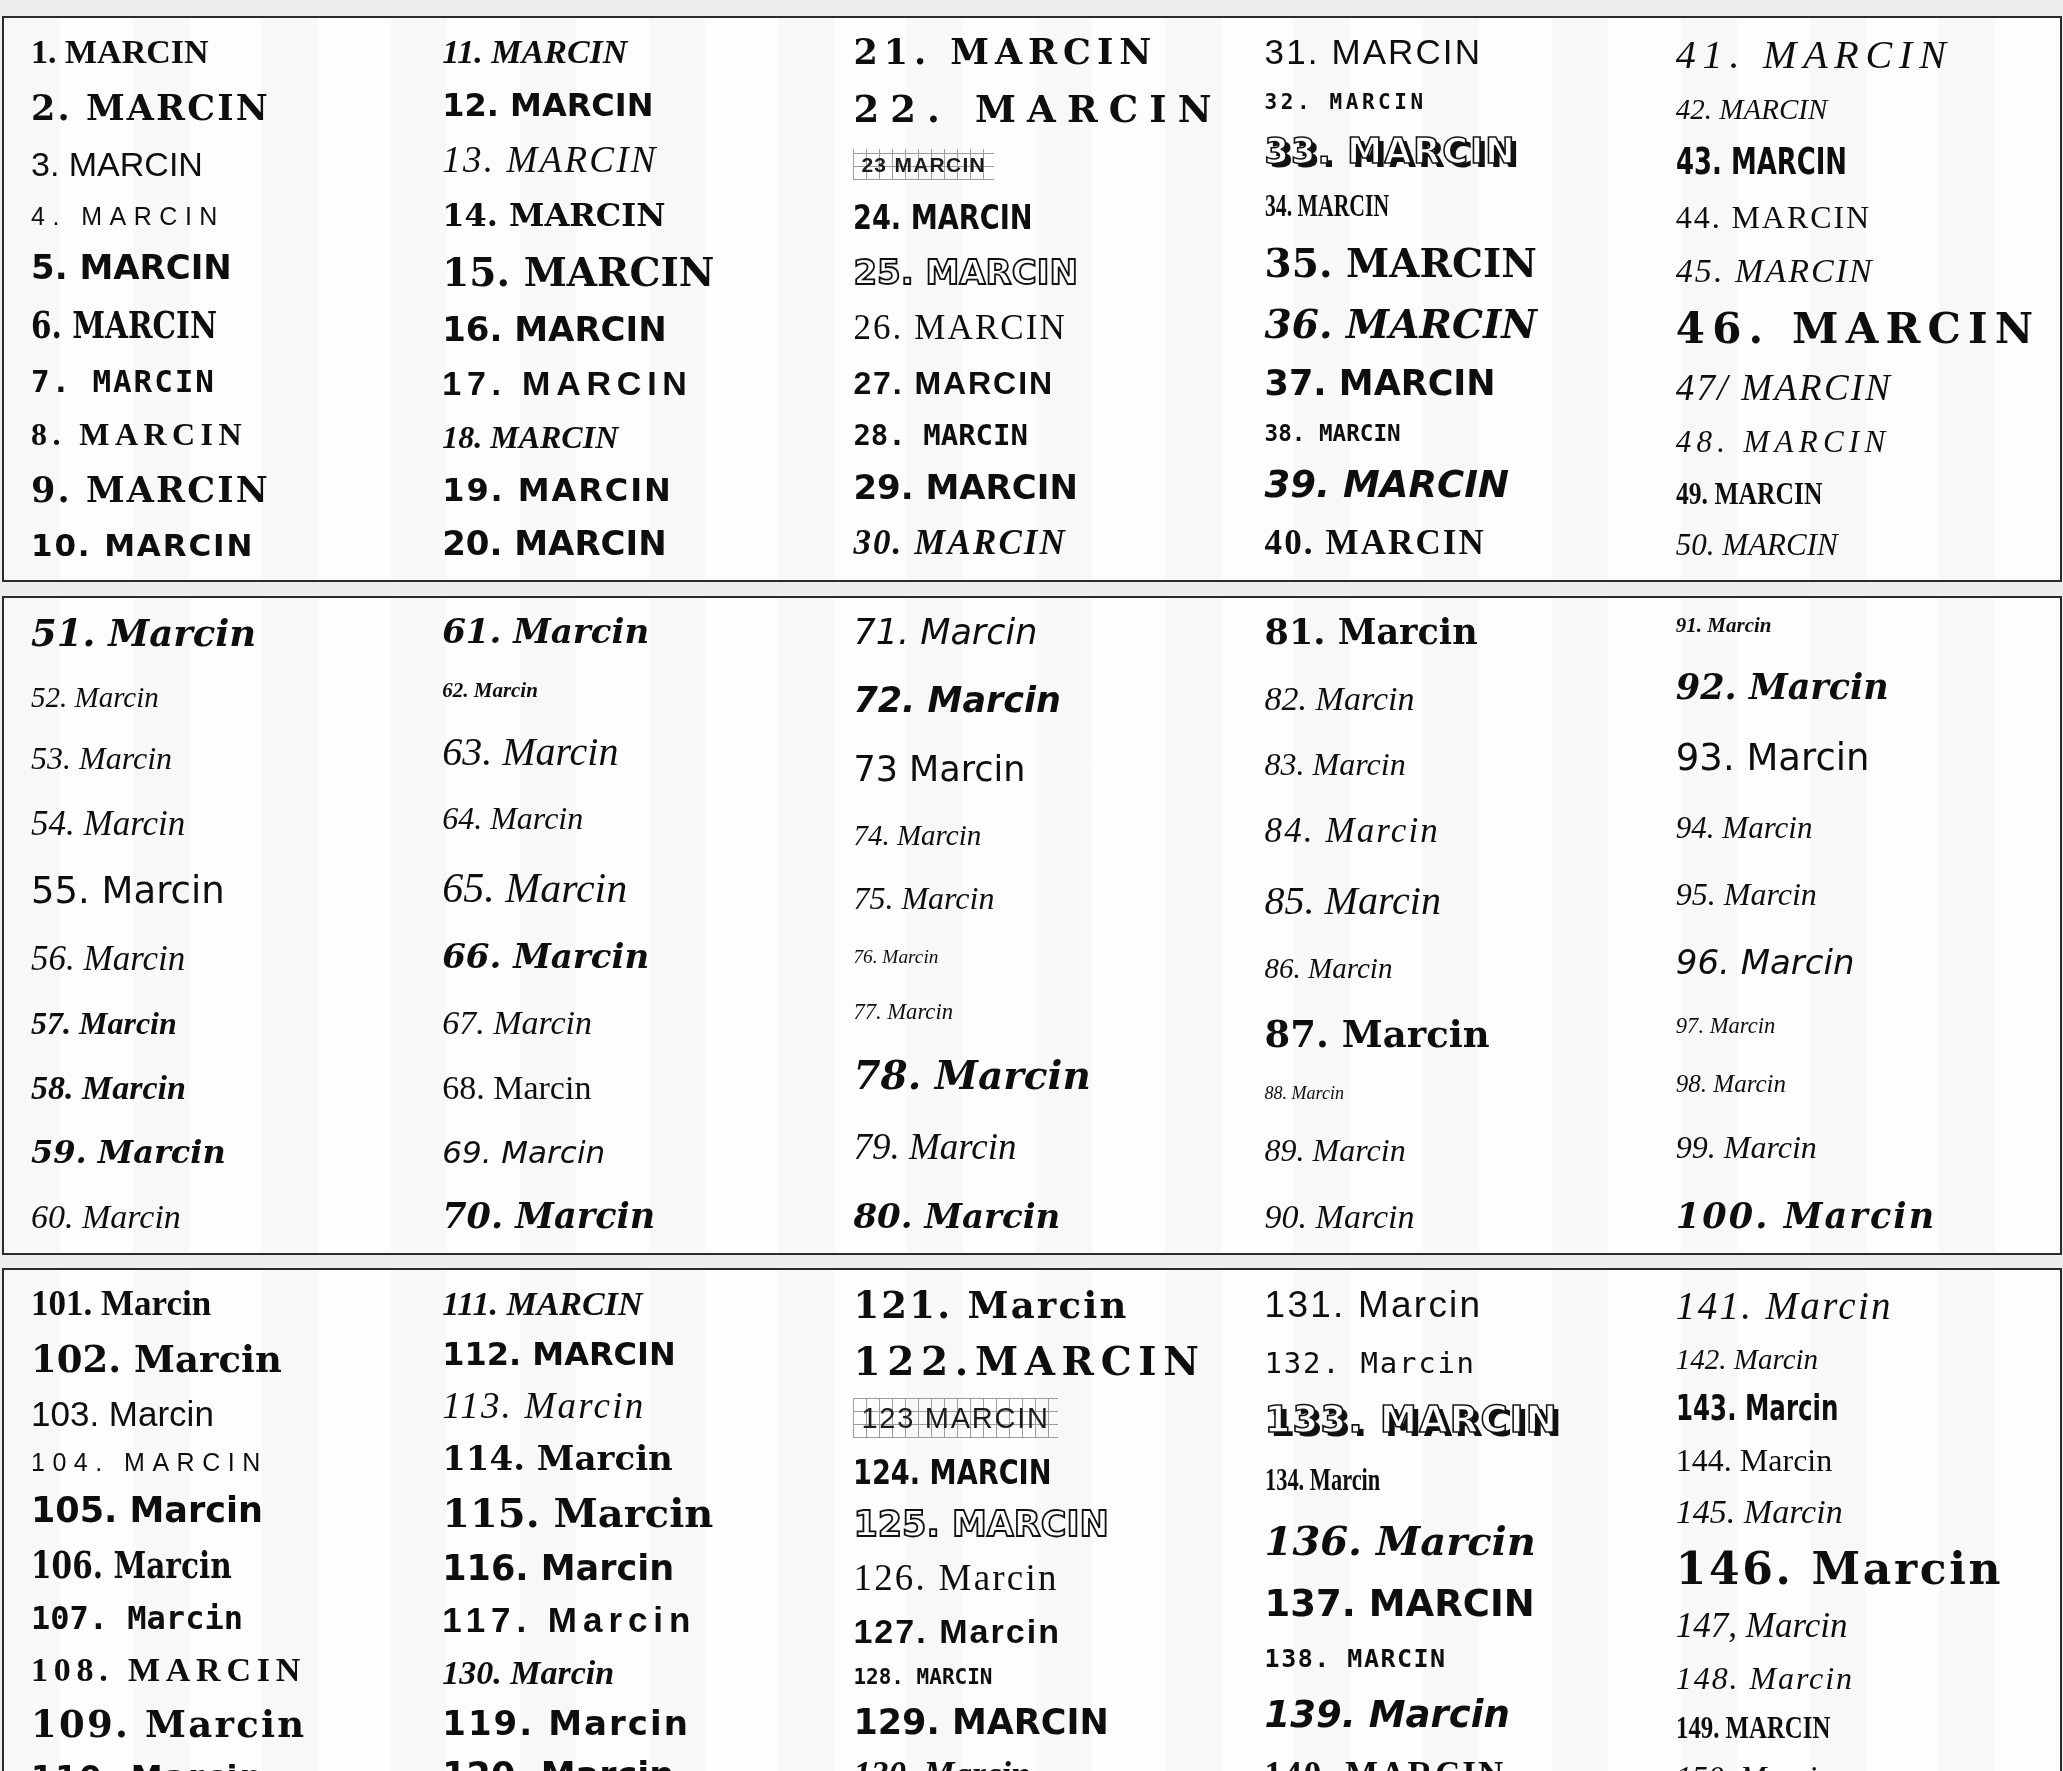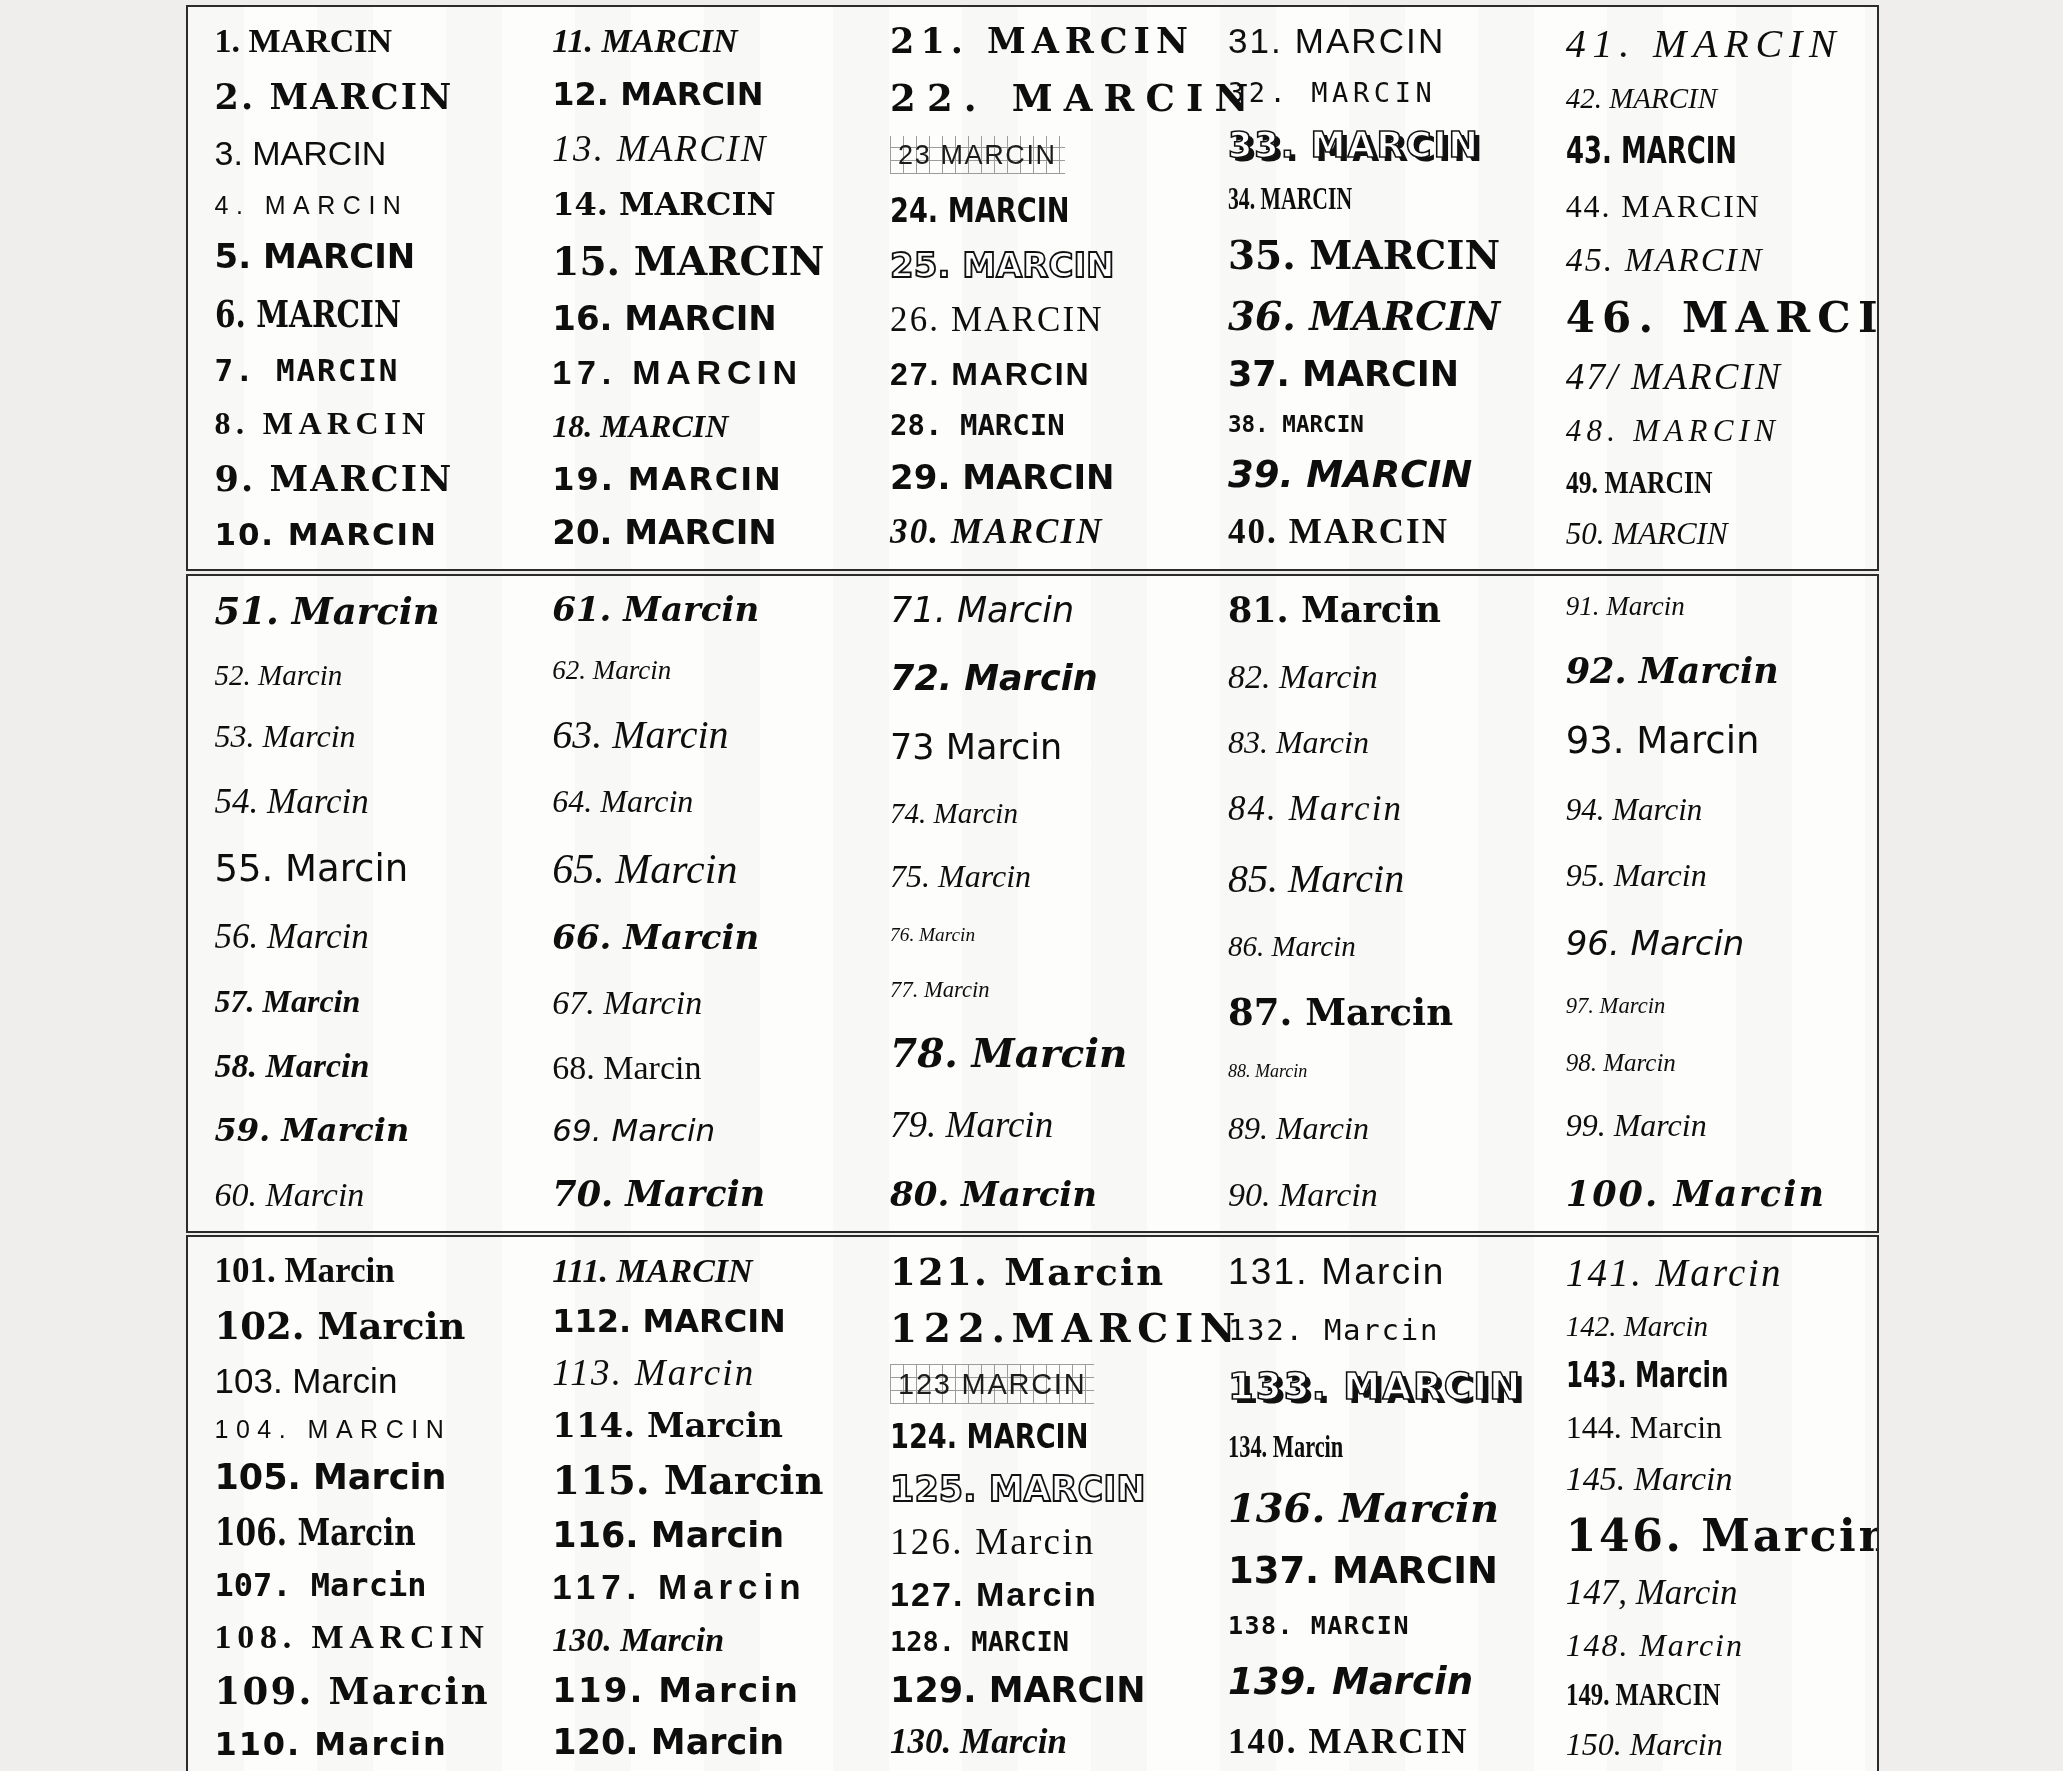--- a/index.html
+++ b/index.html
@@ -8,22 +8,22 @@
     background:#efeeec;
     font-family:"Liberation Sans",sans-serif;
     color:#0e0e0e;
   }
   .sheet{
     width:2064px;
     box-sizing:border-box;
   }
   .panel{
     box-sizing:border-box;
-    width:1693px;
-    margin:5px auto;
+    width:2060px;
+    margin:16px auto;
     border:2.4px solid #2b2b2b;
     background:
       repeating-linear-gradient(90deg, rgba(0,0,0,0.02) 0 56px, rgba(0,0,0,0) 56px 129px),
       #fdfdfc;
     display:flex;
     overflow:hidden;
   }
   .panel + .panel{margin-top:-2.4px;}
   .panel-1{height:566px;}
   .panel-2{height:659px;}
@@ -71,21 +71,21 @@
   }
   .fx-grid{
     color:#1c1c1c;
     background-image:
       repeating-linear-gradient(0deg,#9c9c9c 0 0.8px,transparent 0.8px 13px),
       repeating-linear-gradient(90deg,#9c9c9c 0 0.8px,transparent 0.8px 13px);
     padding:4.8px 8px;
   }
   
   .s22{font-size:18px;text-align:right;} .s24{font-size:19.3px;} .s28{font-size:22.6px;}
-  .s30{font-size:25px;} .s34{font-size:27px;} .s36{font-size:29px;}
+  .s30{font-size:25px;} .s34{font-size:21px;font-weight:bold;} .s36{font-size:29px;}
   .s38{font-size:31px;} .s40{font-size:32px;} .s42{font-size:34px;}
   .s44{font-size:35px;} .s46{font-size:37px;} .s48{font-size:39px;}
   .s50{font-size:40px;} .s52{font-size:42px;} .s54{font-size:44px;}
 </style>
 </head>
 <body>
 
 <div class="sheet">
   <section class="panel panel-1">
       <div class="col">

